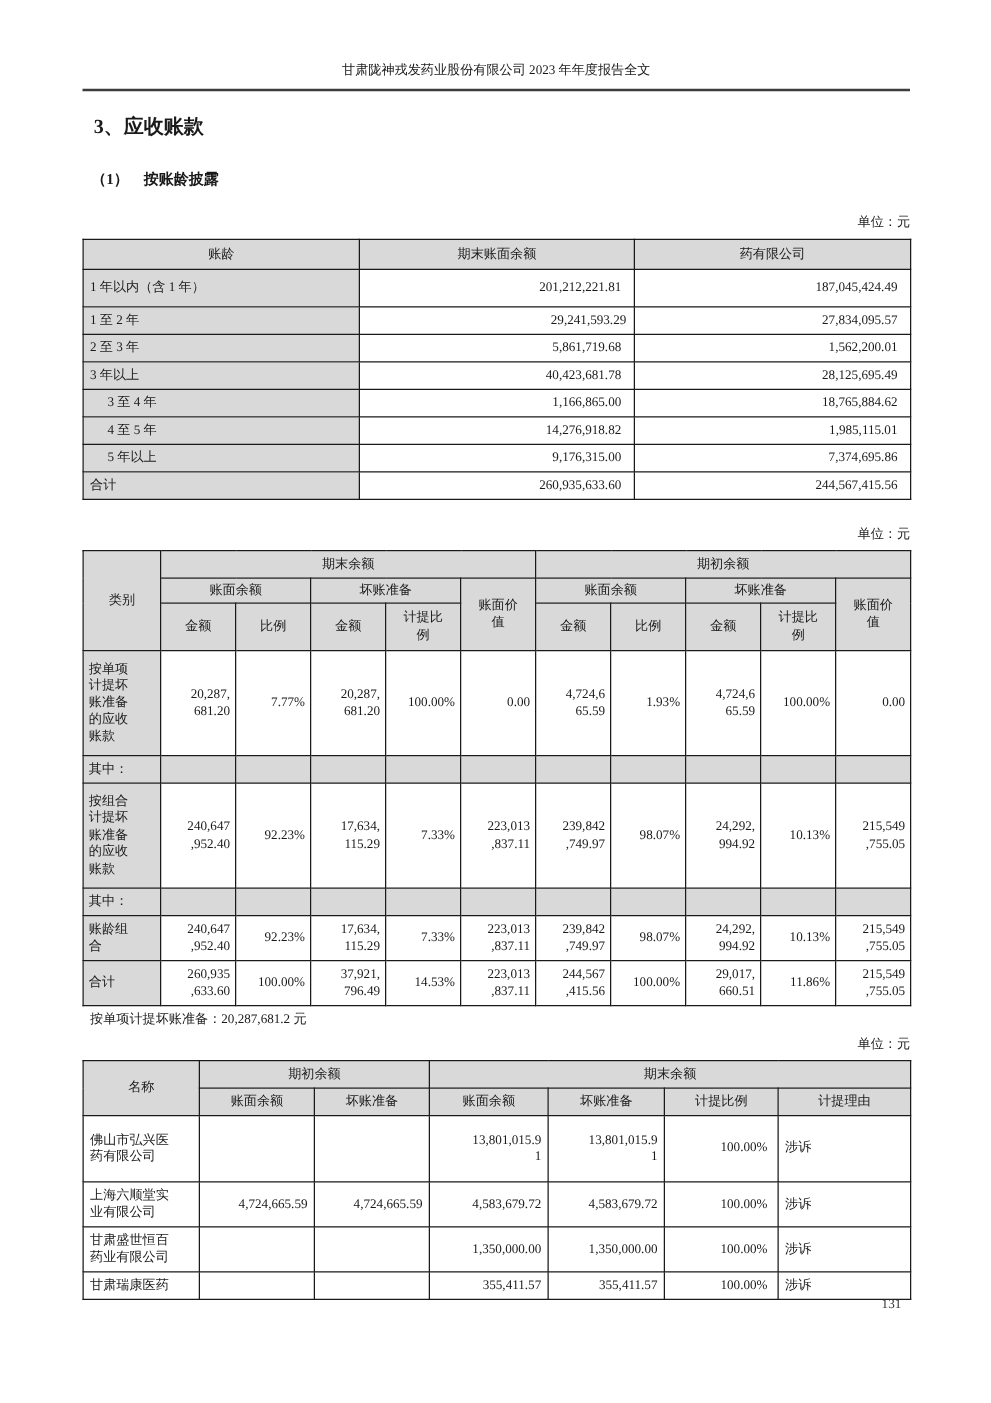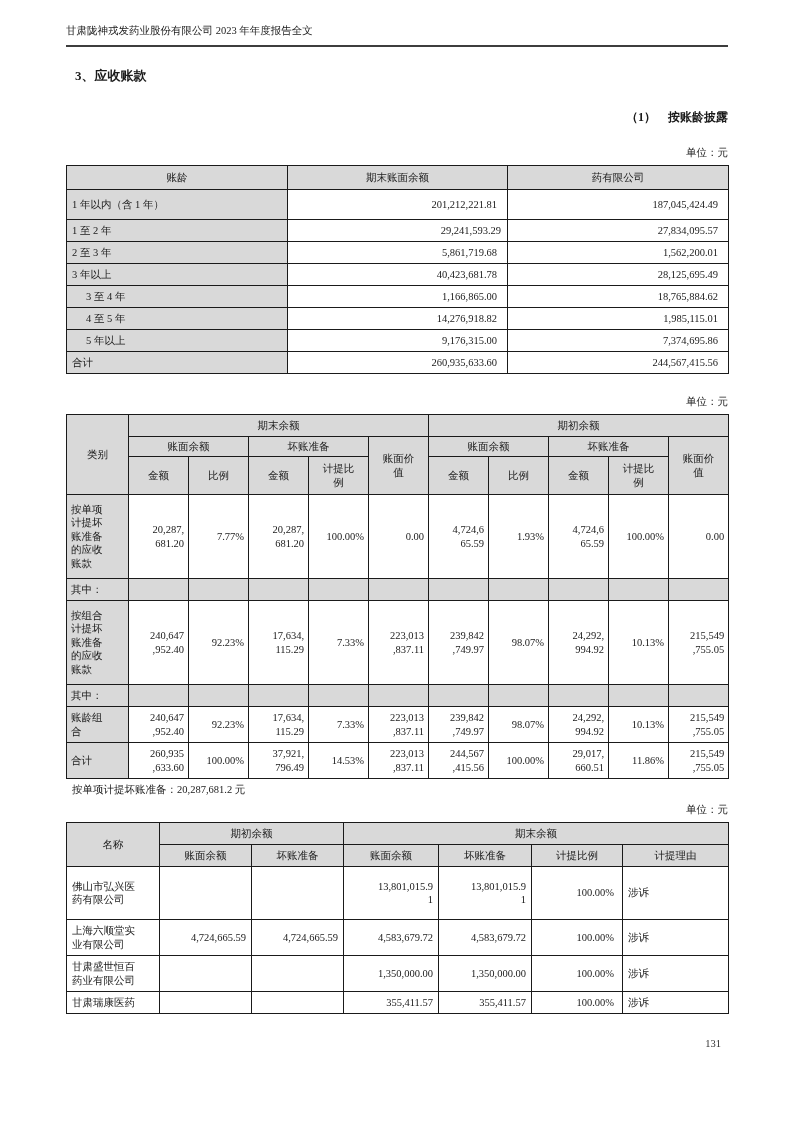--- a/index.html
+++ b/index.html
@@ -8,39 +8,38 @@
     position: relative;
     width: 793px;
     height: 1122px;
     background: #ffffff;
     color: #1a1a1a;
     font-family: "Liberation Serif", "DejaVu Serif", serif;
     padding: 0 65px 0 66px;
     overflow: hidden;
   }
   .doc-header {
-    margin-top: 23px;
-    text-align: left;
+    margin-top: 49px;
+    text-align: center;
     font-size: 10.5px;
     line-height: 15px;
     padding-bottom: 7px;
     border-bottom: 2.5px solid #3d3d3d;
   }
   .h-section {
     margin: 21px 0 0 9px;
-    font-size: 13px;
+    font-size: 16px;
     font-weight: bold;
     line-height: 16px;
   }
   .h-sub {
     margin: 26px 0 0 7px;
     font-size: 12px;
     font-weight: bold;
     line-height: 15px;
-    text-align: right;
   }
   .unit-line {
     text-align: right;
     font-size: 10.5px;
     line-height: 13px;
     margin-top: 21px;
     margin-bottom: 6px;
   }
   .unit-line.tight { margin-top: 7px; }
   .note-line {

